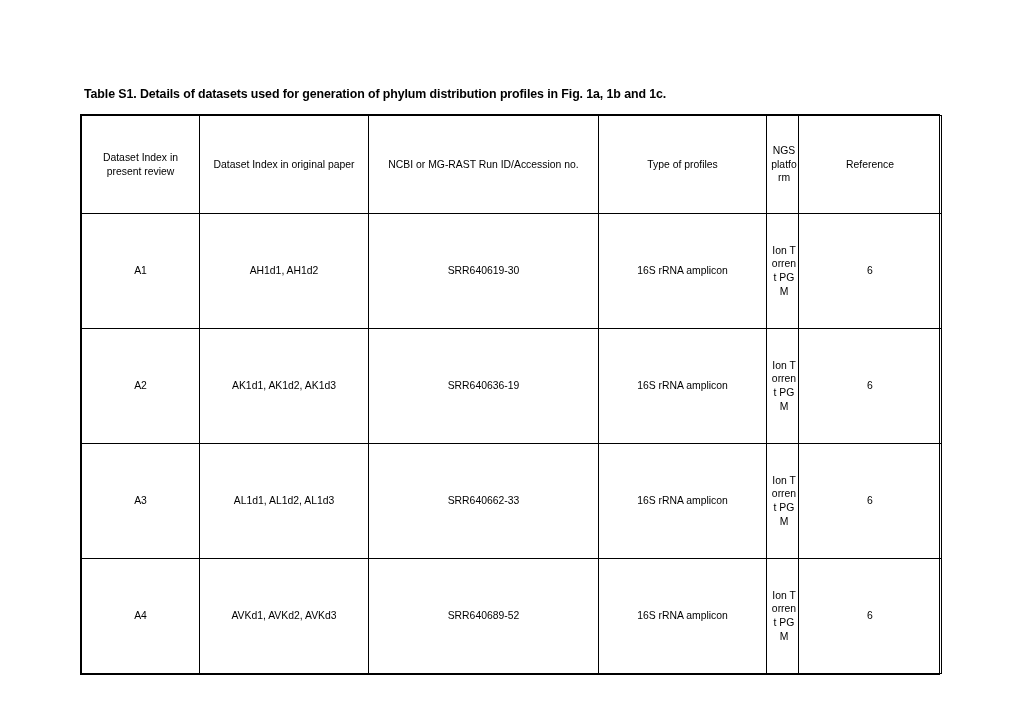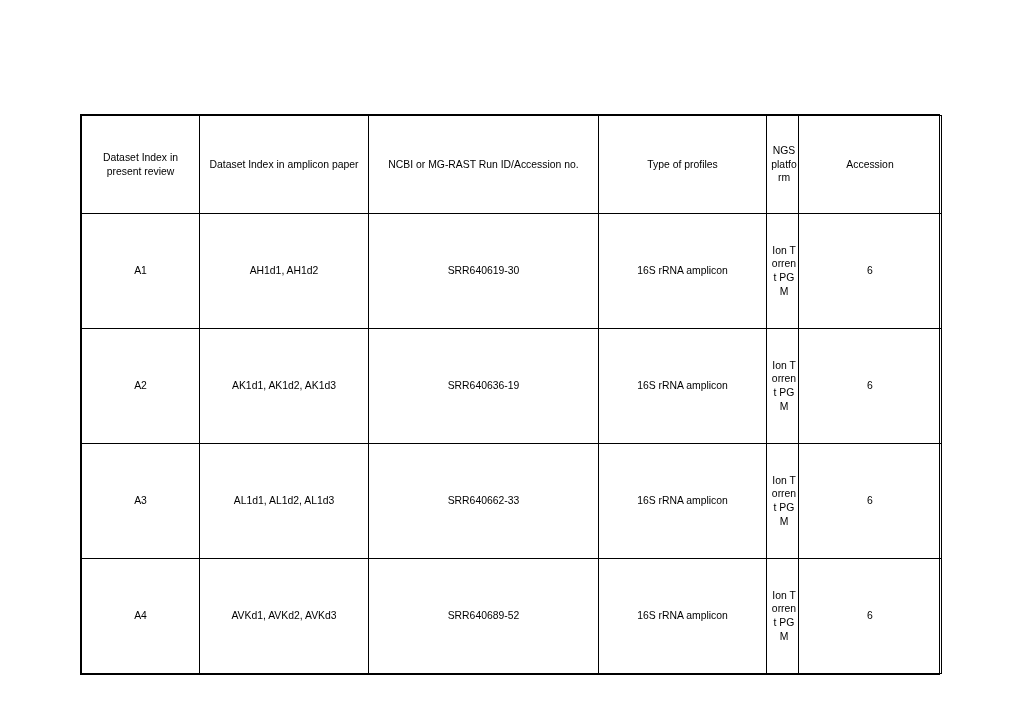--- a/index.html
+++ b/index.html
@@ -95,50 +95,51 @@
     text-align: center;
   }
 
   .cell-text { display: block; }
 </style>
 </head>
 <body>
 
 <div class="page">
 
+  <div class="caption">Table S1. Details of datasets used for generation of phylum distribution profiles in Fig. 1a, 1b and 1c.</div>
 
   <div class="table-wrap">
     <table class="s1">
       <colgroup>
         <col class="c1">
           <col class="c2">
           <col class="c3">
         <col class="c4">
           <col class="c5">
           <col class="c6">
       </colgroup>
       <tbody>
         <tr class="head">
           <td>
             <span class="cell-text">Dataset Index in present review</span>
           </td>
           <td>
-            <span class="cell-text">Dataset Index in amplicon paper</span>
+            <span class="cell-text">Dataset Index in original paper</span>
           </td>
           <td>
             <span class="cell-text">NCBI or MG-RAST Run ID/Accession no.</span>
           </td>
           <td>
             <span class="cell-text">Type of profiles</span>
           </td>
           <td class="ngs">
             <span class="ngs-inner">NGS platform</span>
           </td>
           <td>
-            <span class="cell-text">Accession</span>
+            <span class="cell-text">Reference</span>
           </td>
         </tr>
 
         <tr class="data">
           <td>
             <span class="cell-text">A1</span>
           </td>
           <td>
             <span class="cell-text">AH1d1, AH1d2</span>
           </td>

